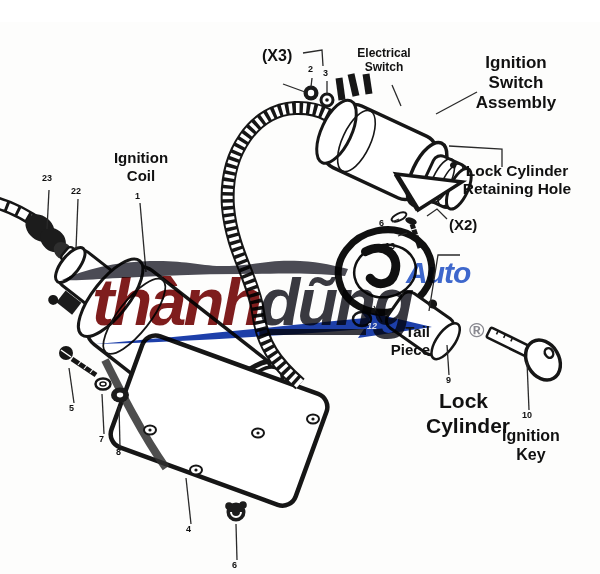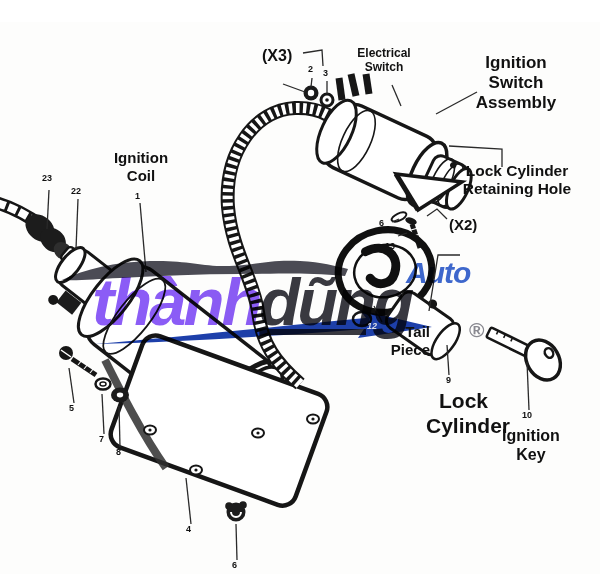--- a/index.html
+++ b/index.html
@@ -16,21 +16,21 @@
   .pn{
     position:absolute;z-index:2;color:#111;font-weight:bold;
     font-size:9px;line-height:1;
   }
   .pn.inverse{color:#d8dce8;z-index:5;font-style:italic;}
   .wm{position:absolute;z-index:4;mix-blend-mode:multiply;pointer-events:none;}
   .wm-main{
     left:92px;top:246px;font-size:67px;font-weight:bold;font-style:italic;
     letter-spacing:-3px;line-height:1;white-space:nowrap;
   }
-  .wm-main .b1{color:#8b5cf6;}
+  .wm-main .b1{color:#7f1d1d;}
   .wm-main .b2{color:#393941;text-decoration:underline;}
   .wm-auto{
     left:406px;top:236px;font-size:30px;font-weight:bold;font-style:italic;
     color:#3e68cf;letter-spacing:-1px;line-height:1;text-align:right;
   }
   .wm-reg{left:469px;top:296px;font-size:21px;color:#8a8a92;font-weight:bold;}
 </style>
 </head>
 <body>
 

